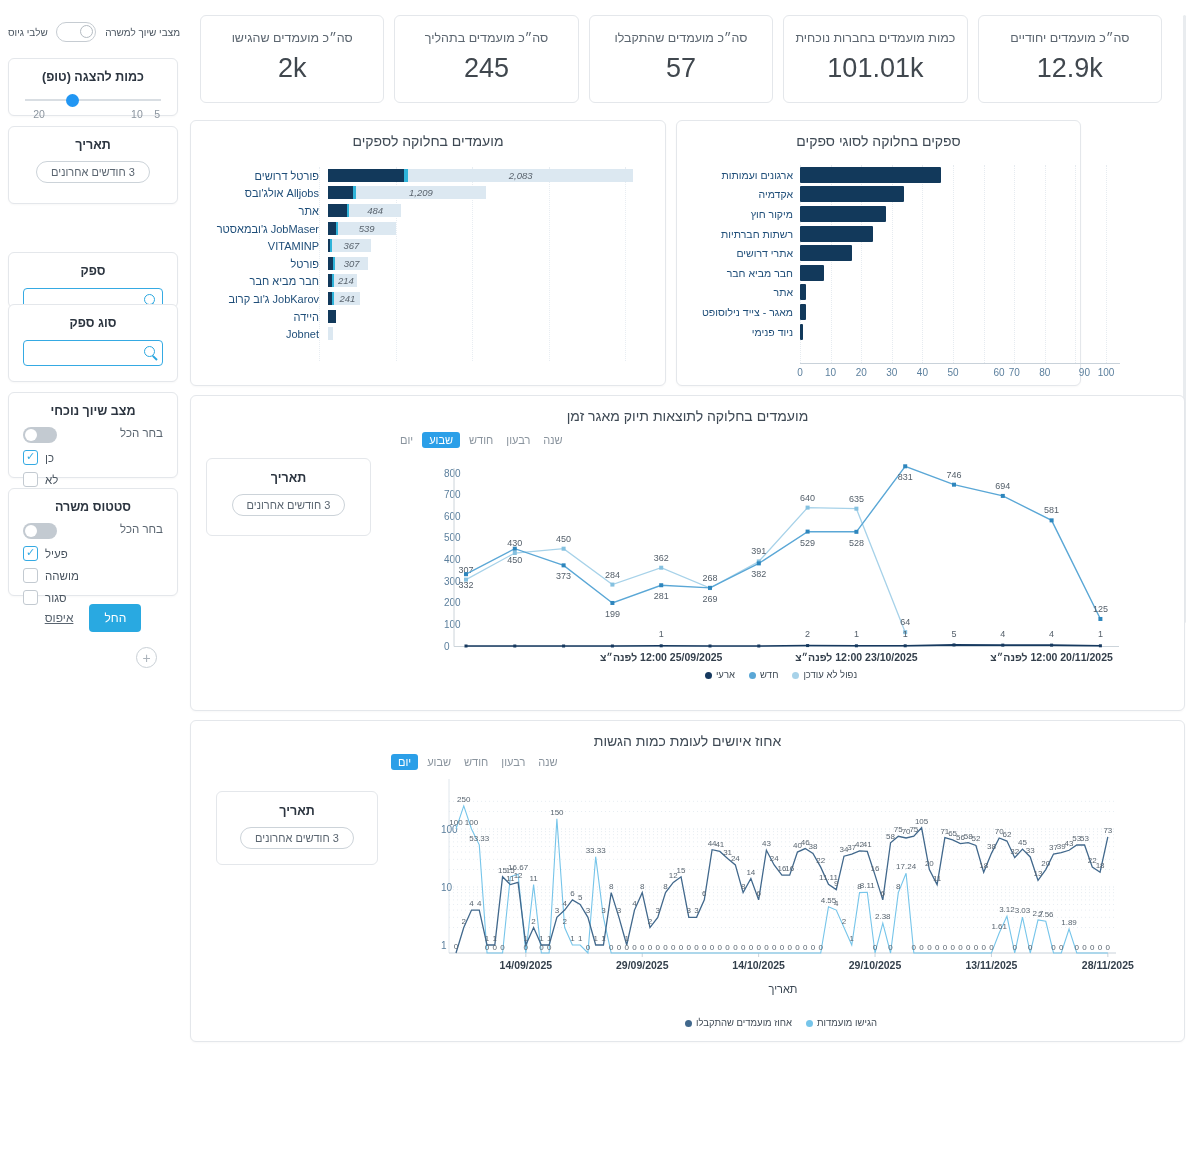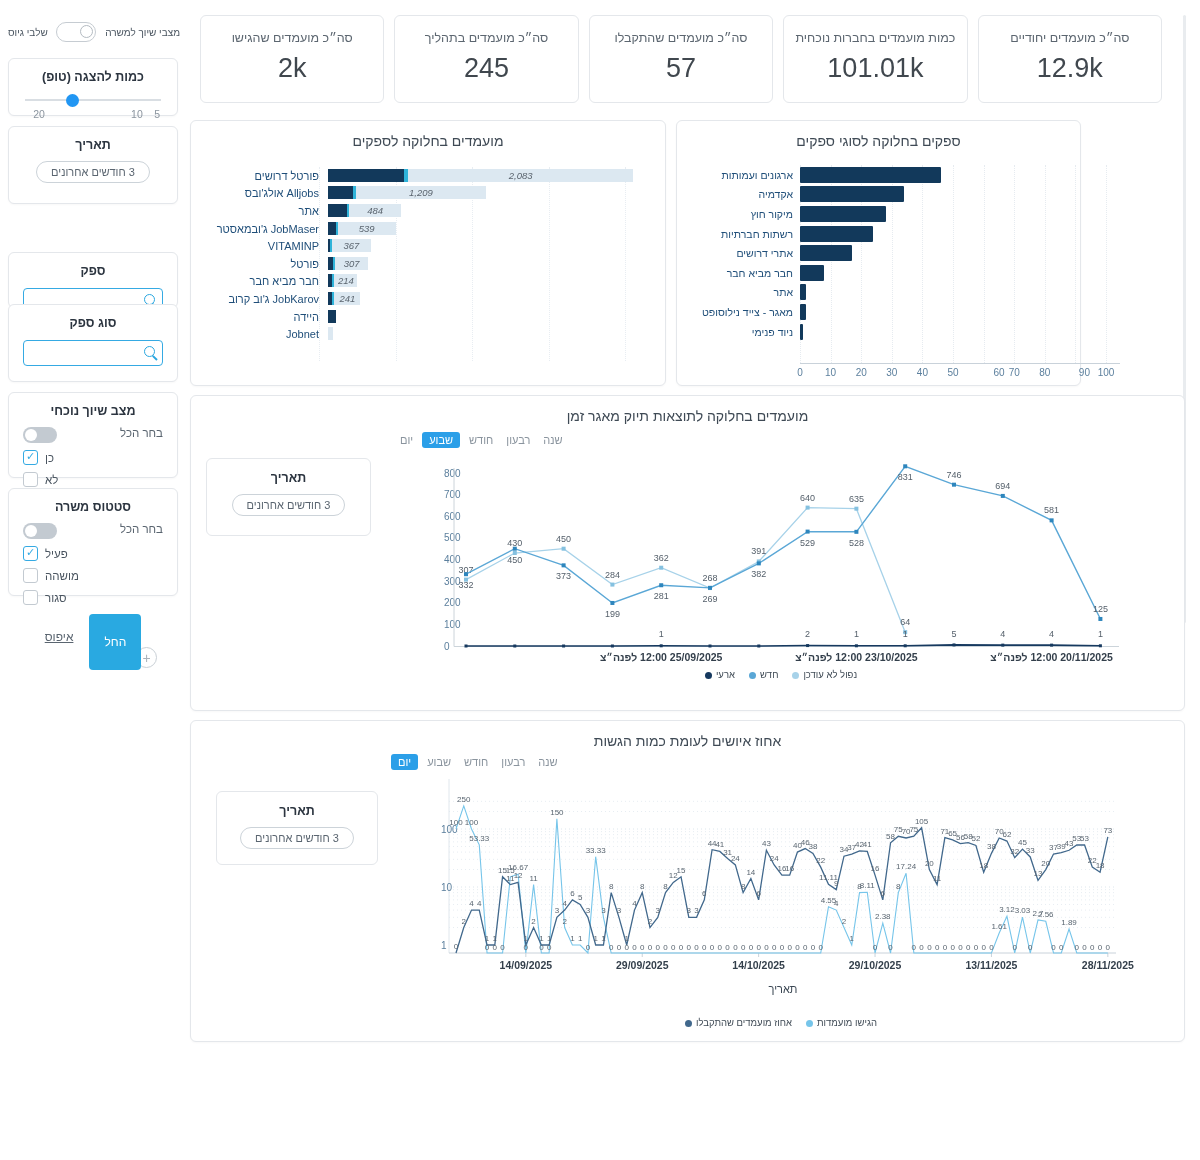--- a/index.html
+++ b/index.html
@@ -28,21 +28,21 @@
   .tglrow{display:flex;direction:ltr;justify-content:space-between;align-items:flex-start;margin:9px 14px 0;}
   .tgl{width:34px;height:16px;border-radius:9px;background:#c3cad1;position:relative;cursor:pointer;flex:none;}
   .tgl .knob{width:12px;height:12px;border-radius:50%;background:#fff;position:absolute;left:2px;top:2px;}
   .selall{font-size:11.5px;color:#5a6570;}
   .cbrow{display:flex;direction:ltr;gap:7px;align-items:center;margin:7px 0 0;padding-left:14px;font-size:11.5px;color:#4a5560;}
   .cb{width:15px;height:15px;border:1.5px solid #c3cad1;border-radius:3px;box-sizing:border-box;background:#fff;cursor:pointer;flex:none;line-height:11px;text-align:center;}
   .cb.on{border-color:#35aae3;color:#35aae3;}
   .cb.on::after{content:"✓";font-size:11px;}
   .actions{position:absolute;left:8px;top:604px;width:170px;display:flex;direction:ltr;justify-content:center;align-items:center;gap:16px;}
   .resetlnk{font-size:12px;color:#5a6570;text-decoration:underline;cursor:pointer;}
-  .applybtn{background:#29a9e1;color:#fff;border:none;border-radius:4px;padding:21px 15px;font-size:12px;cursor:pointer;font-family:inherit;margin-top:10px;}
+  .applybtn{background:#29a9e1;color:#fff;border:none;border-radius:4px;padding:7px 15px;font-size:12px;cursor:pointer;font-family:inherit;}
   .scrollbar{position:absolute;left:1183px;top:15px;width:3px;height:608px;background:#e9ecef;border-radius:2px;}
   
   .kpis{position:absolute;left:200px;top:15px;width:962px;display:flex;direction:rtl;gap:10px;}
   .kpi{flex:1;height:88px;background:#fff;border:1px solid #e4e7eb;border-radius:6px;text-align:center;box-sizing:border-box;}
   .kpi .lbl{font-size:12.5px;color:#5c6670;margin-top:15px;}
   .kpi .val{font-size:27px;color:#40474e;margin-top:8px;}
   
   #cardA{left:190px;top:120px;width:476px;height:266px;}
   #cardB{left:676px;top:120px;width:405px;height:266px;}
   #cardC{left:190px;top:395px;width:995px;height:316px;}

